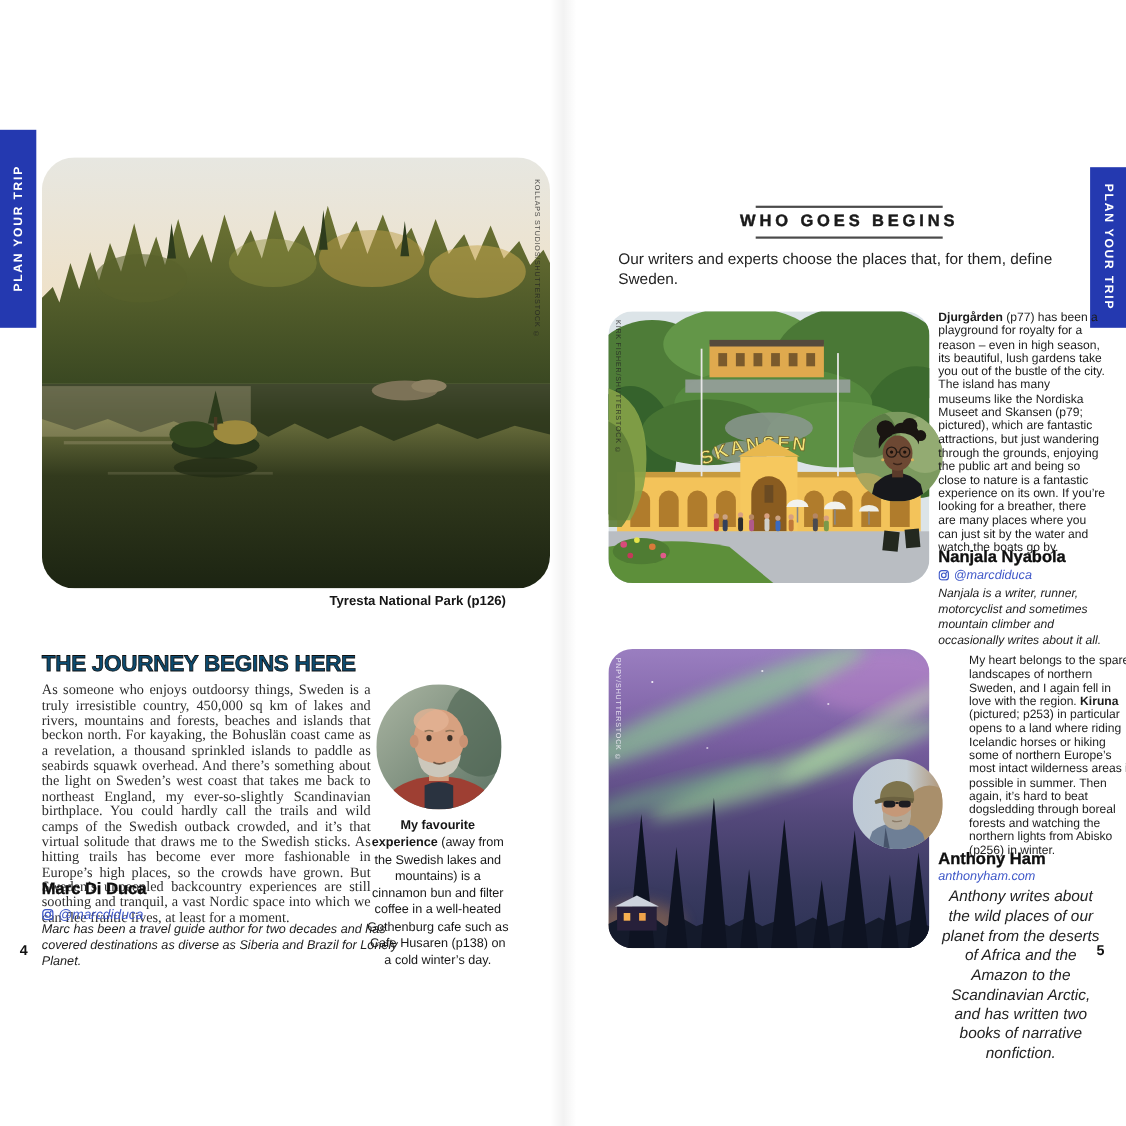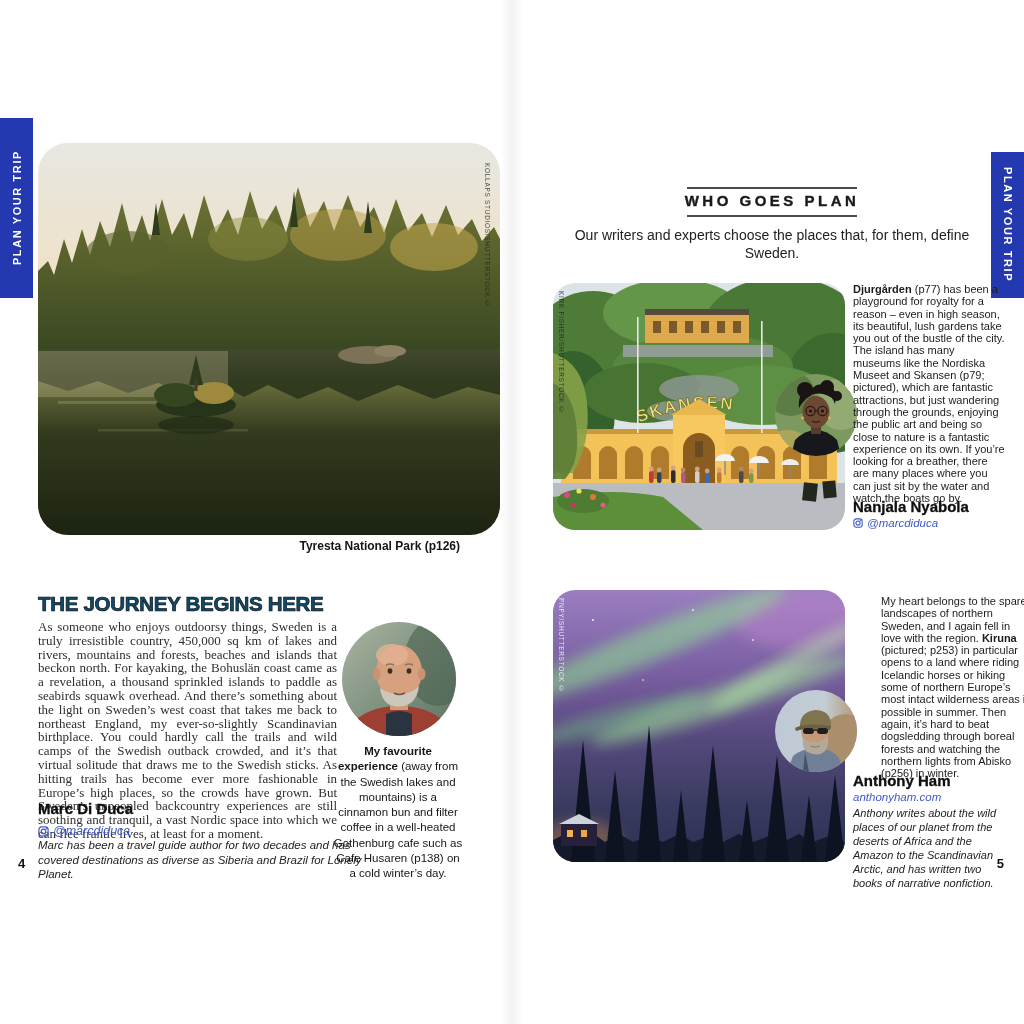--- a/index.html
+++ b/index.html
@@ -51,31 +51,31 @@
   #page-left{left:18px;top:856px;}
   #page-right{right:20px;top:856px;}
   #fav-text{left:333px;top:744px;width:130px;text-align:center;font-size:11.5px;line-height:1.33;color:#161616;}
   .b{font-weight:700;}
   
   .rule{background:#4a4a4a;height:1.5px;}
   #wgw-rule-top{left:687px;top:187px;width:170px;}
   #wgw-rule-bot{left:687px;top:215px;width:170px;}
   #wgw-title{left:607px;top:192px;width:330px;text-align:center;font-size:15px;font-weight:800;
     letter-spacing:3.5px;color:#1a1a1a;-webkit-text-stroke:.4px #1a1a1a;}
-  #wgw-sub{left:562px;top:226px;width:420px;text-align:center;font-size:14px;line-height:1.32;color:#222;}
+  #wgw-sub{left:562px;top:226px;width:420px;text-align:left;font-size:14px;line-height:1.32;color:#222;}
   
   .colpara{width:152px;font-size:11px;line-height:12.3px;color:#1b1b1b;margin:0;}
   #entry1-para{left:853px;top:283px;}
   #entry1-name{left:853px;top:498px;}
   #entry1-handle{left:853px;top:517px;font-size:11.5px;}
   #entry1-bio{left:853px;top:533px;width:150px;font-size:11px;}
   #entry2-para{left:853px;top:595px;margin-left:28px;}
   #entry2-name{left:853px;top:772px;}
   #entry2-site{left:853px;top:791px;font-size:11.5px;font-style:italic;color:#3f58c8;}
-  #entry2-bio{left:853px;top:806px;width:150px;font-size:11px;}
+  #entry2-bio{left:853px;top:806px;width:150px;font-size:14px;text-align:center;}
 </style>
 </head>
 <body>
 
 <div id="spread">
 
   <div id="gutter" class="abs"></div>
 
   <div id="tab-left" class="abs tab">
     <span>PLAN YOUR TRIP</span>
@@ -173,21 +173,21 @@
       <path d="M44,43 Q48,41 52,43" stroke="#8f7458" stroke-width="1.4" fill="none"></path>
       <path d="M63,43 Q67,41 71,43" stroke="#8f7458" stroke-width="1.4" fill="none"></path>
       <path d="M52,71 Q57,74 63,71" stroke="#6e5644" stroke-width="1.6" fill="none"></path>
     </svg>
   </div>
   <div id="fav-text" class="abs">
     <span class="b">My favourite experience</span><span> (away from the Swedish lakes and mountains) is a cinnamon bun and filter coffee in a well-heated Gothenburg cafe such as Cafe Husaren (p138) on a cold winter’s day.</span>
   </div>
 
   <div id="wgw-rule-top" class="abs rule"></div>
-  <div id="wgw-title" class="abs">WHO GOES PLAN</div>
+  <div id="wgw-title" class="abs">WHO GOES BEGINS</div>
   <div id="wgw-rule-bot" class="abs rule"></div>
   <div id="wgw-sub" class="abs">Our writers and experts choose the places that, for them, define Sweden.</div>
 
   <div id="photo-skansen" class="abs photo">
     <svg viewBox="0 0 292 247" preserveAspectRatio="none">
       <rect width="292" height="247" fill="#dce4e8"></rect>
 
       <ellipse cx="40" cy="60" rx="60" ry="52" fill="#4e7c38"></ellipse>
       <ellipse cx="120" cy="30" rx="70" ry="34" fill="#639648"></ellipse>
       <ellipse cx="230" cy="46" rx="80" ry="52" fill="#4a7836"></ellipse>
@@ -310,20 +310,21 @@
   </p>
   <div id="entry1-name" class="abs author-name">Nanjala Nyabola</div>
   <div id="entry1-handle" class="abs handle">
     <svg width="10" height="10" viewBox="0 0 24 24">
       <rect x="2" y="2" width="20" height="20" rx="6" fill="none" stroke="#3f58c8" stroke-width="2.6"></rect>
       <circle cx="12" cy="12" r="5" fill="none" stroke="#3f58c8" stroke-width="2.6"></circle>
       <circle cx="17.8" cy="6.2" r="1.7" fill="#3f58c8"></circle>
     </svg>
     <span>@marcdiduca</span>
   </div>
+  <p id="entry1-bio" class="abs bio">Nanjala is a writer, runner, motorcyclist and sometimes mountain climber and occasionally writes about it all.</p>
 
   <div id="photo-aurora" class="abs photo">
     <svg viewBox="0 0 292 272" preserveAspectRatio="none">
       <defs>
         <linearGradient id="aurBg" x1="0" y1="0" x2="0" y2="1">
           <stop offset="0" stop-color="#9a7ec0"></stop>
             <stop offset=".3" stop-color="#7a5fa2"></stop>
           <stop offset=".55" stop-color="#55497c"></stop>
             <stop offset=".8" stop-color="#393a60"></stop>
           <stop offset="1" stop-color="#2b3152"></stop>

